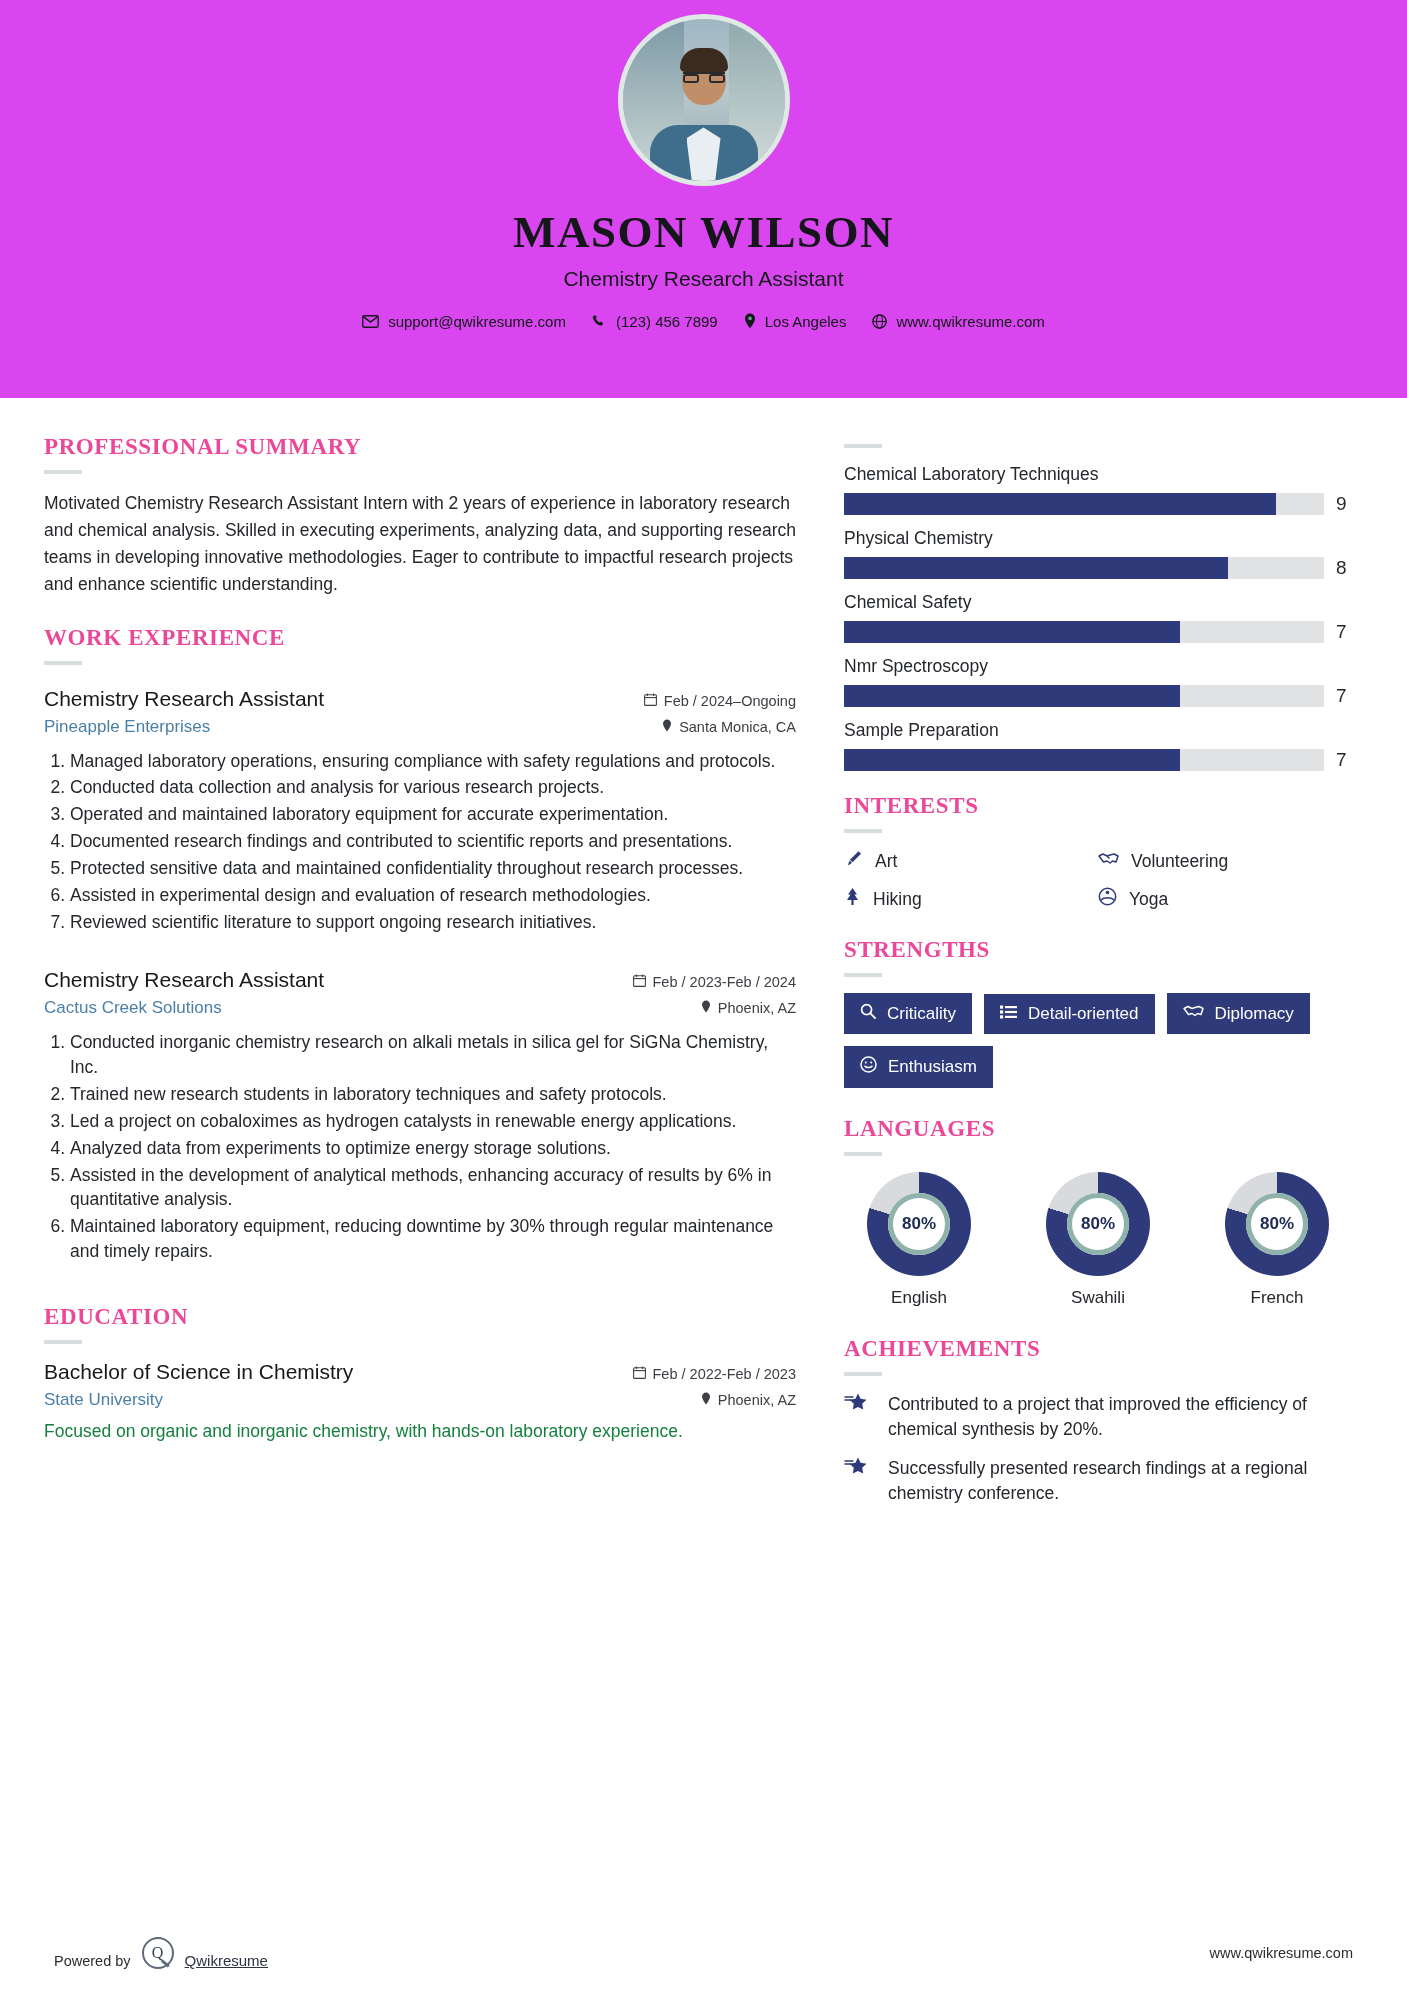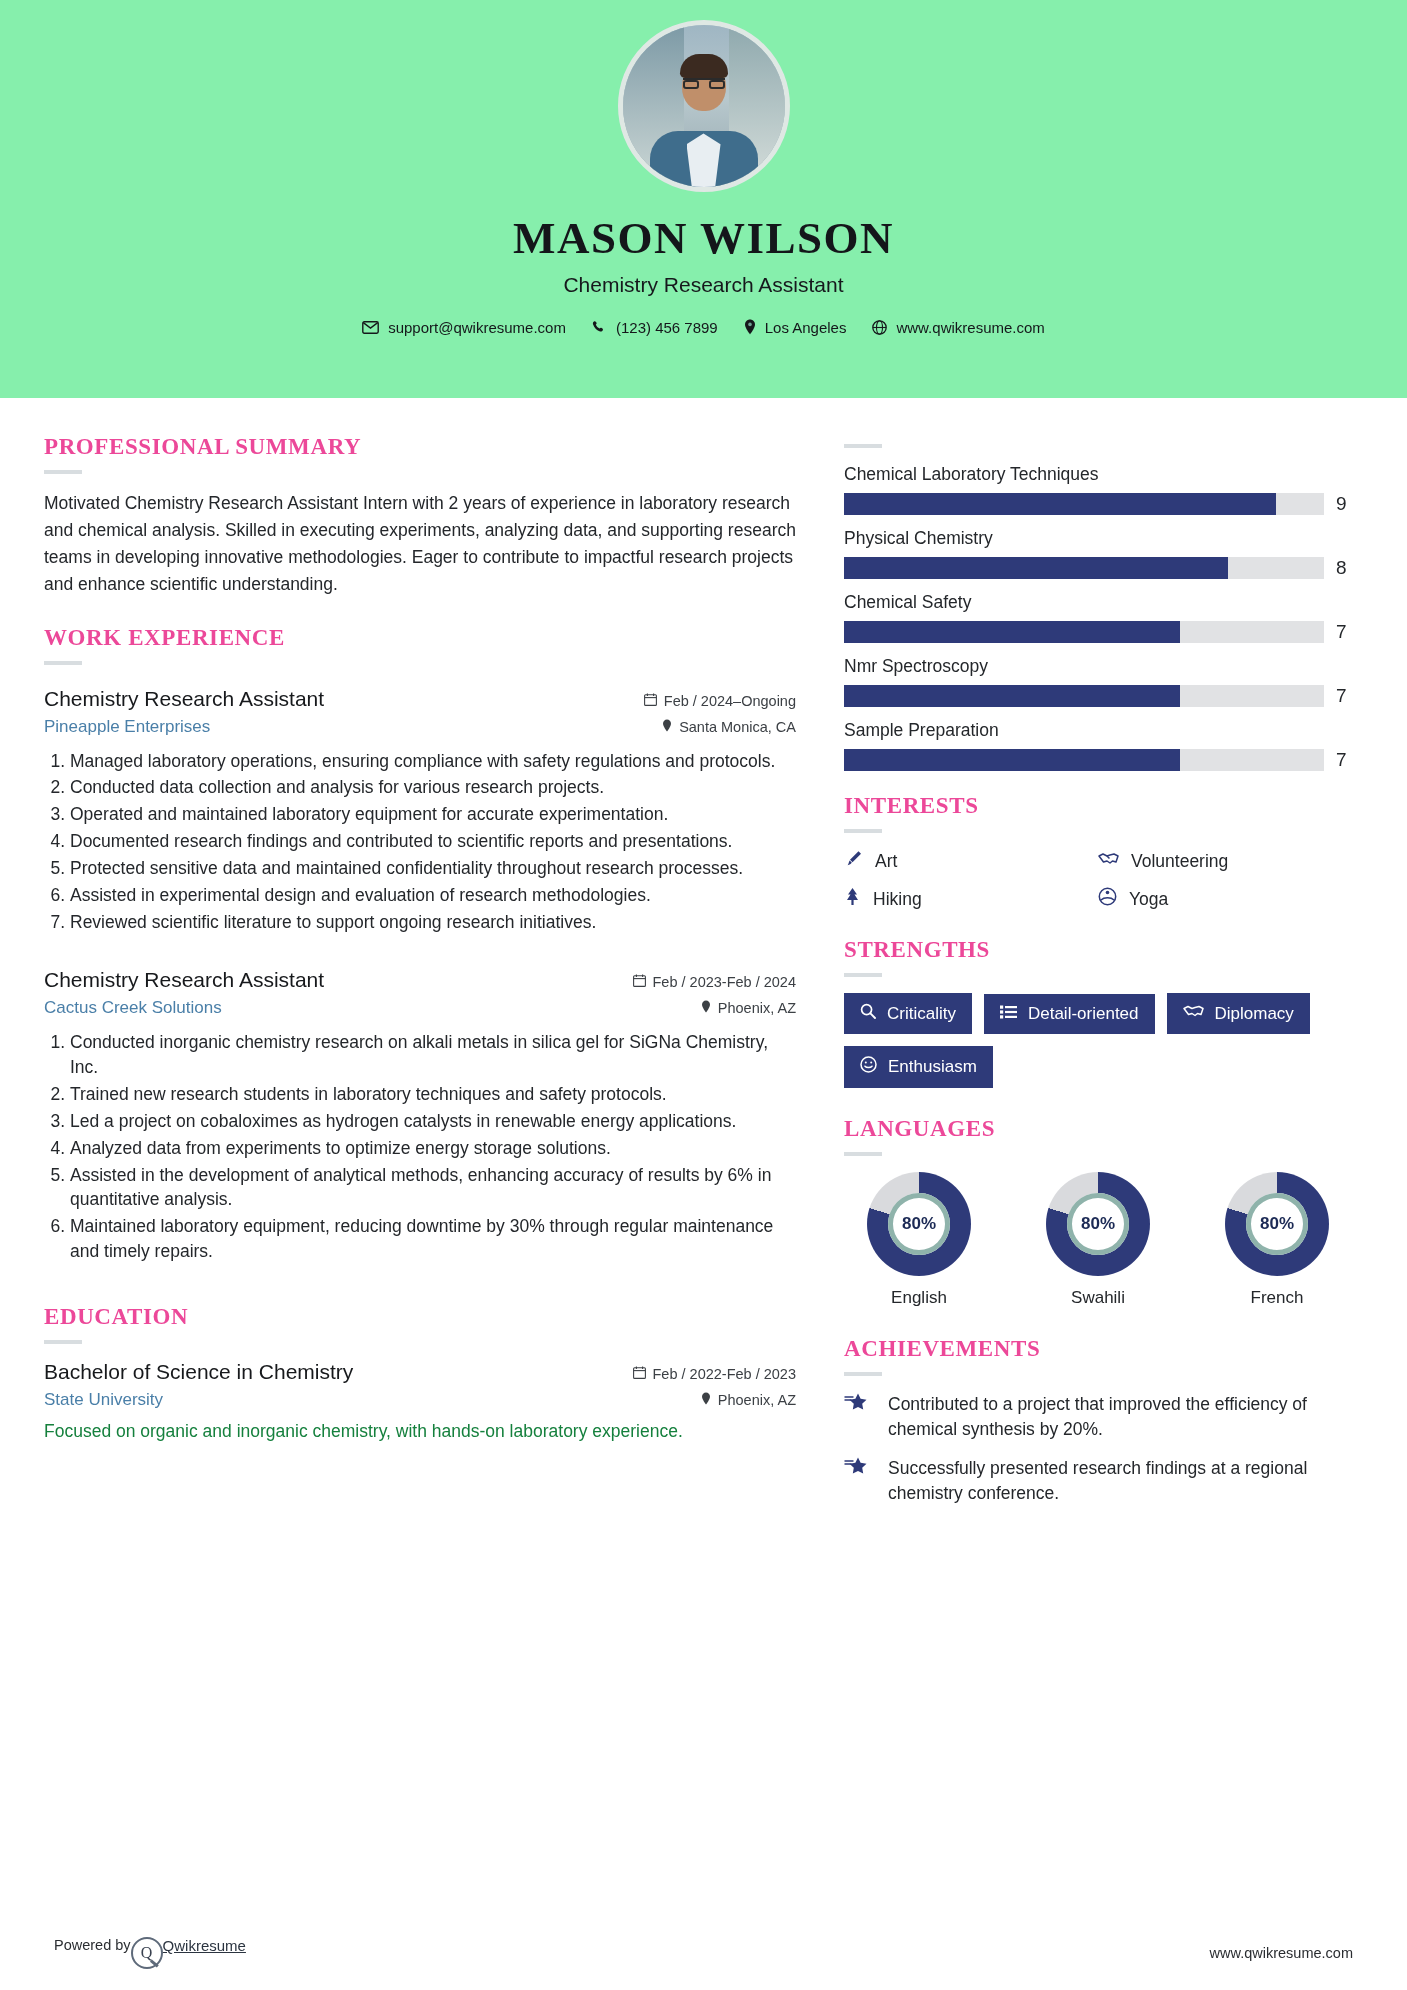--- a/index.html
+++ b/index.html
@@ -17,25 +17,25 @@
   }
   .page {
     width: 1407px;
     height: 1990px;
     position: relative;
     background: #ffffff;
   }
 
   
   .header {
-    background: #86efac;
+    background: #d946ef;
     height: 398px;
     position: relative;
     box-sizing: border-box;
-    padding-top: 20px;
+    padding-top: 14px;
     text-align: center;
   }
   .avatar-wrap {
     width: 172px;
     height: 172px;
     border-radius: 50%;
     margin: 0 auto;
     border: 5px solid #dfe8e4;
     box-sizing: border-box;
     overflow: hidden;
@@ -304,21 +304,21 @@
     left: 0; right: 0; bottom: 0;
     height: 74px;
     display: flex;
     align-items: center;
     justify-content: space-between;
     padding: 0 54px;
     box-sizing: border-box;
     font-size: 14.5px;
     color: #2a2d31;
   }
-  .footer-left { display: flex; align-items: flex-start; }
+  .footer-left { display: flex; align-items: flex-end; gap: 11px; }
   .qwik-logo {
     width: 28px; height: 28px;
     border-radius: 50%;
     border: 2.5px solid #5e6a7a;
     color: #3a4250;
     display: flex; align-items: center; justify-content: center;
     font-family: "Liberation Serif", serif;
     font-size: 16px;
     position: relative;
   }

